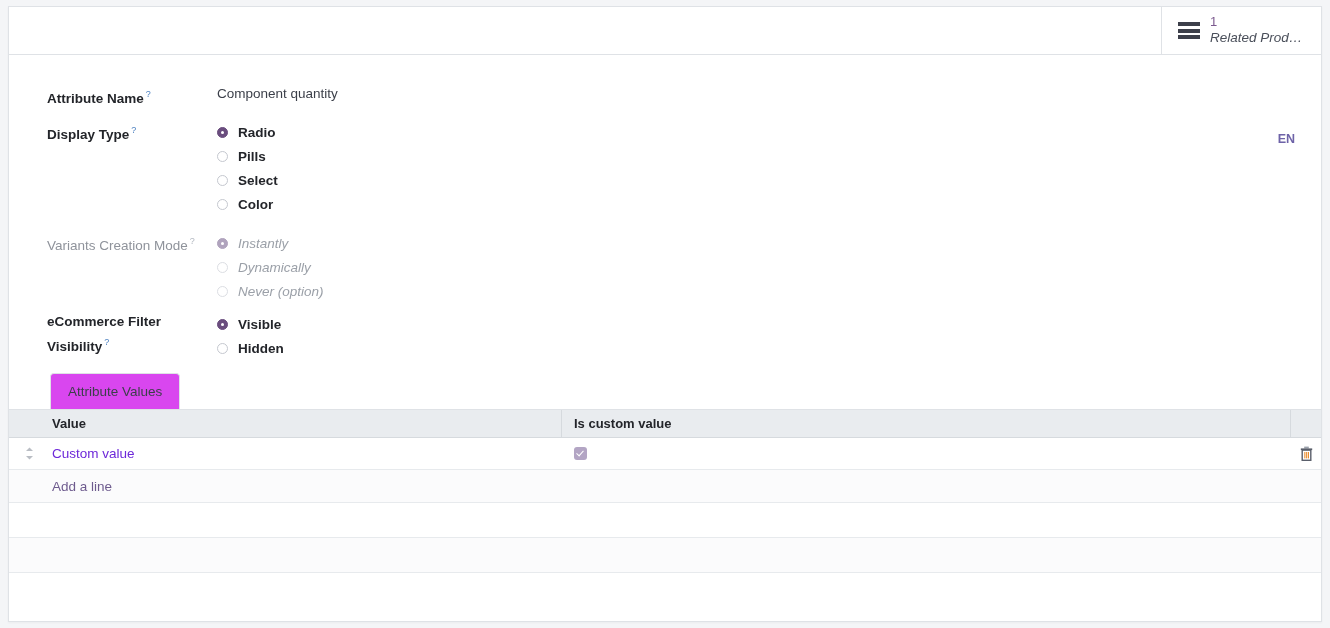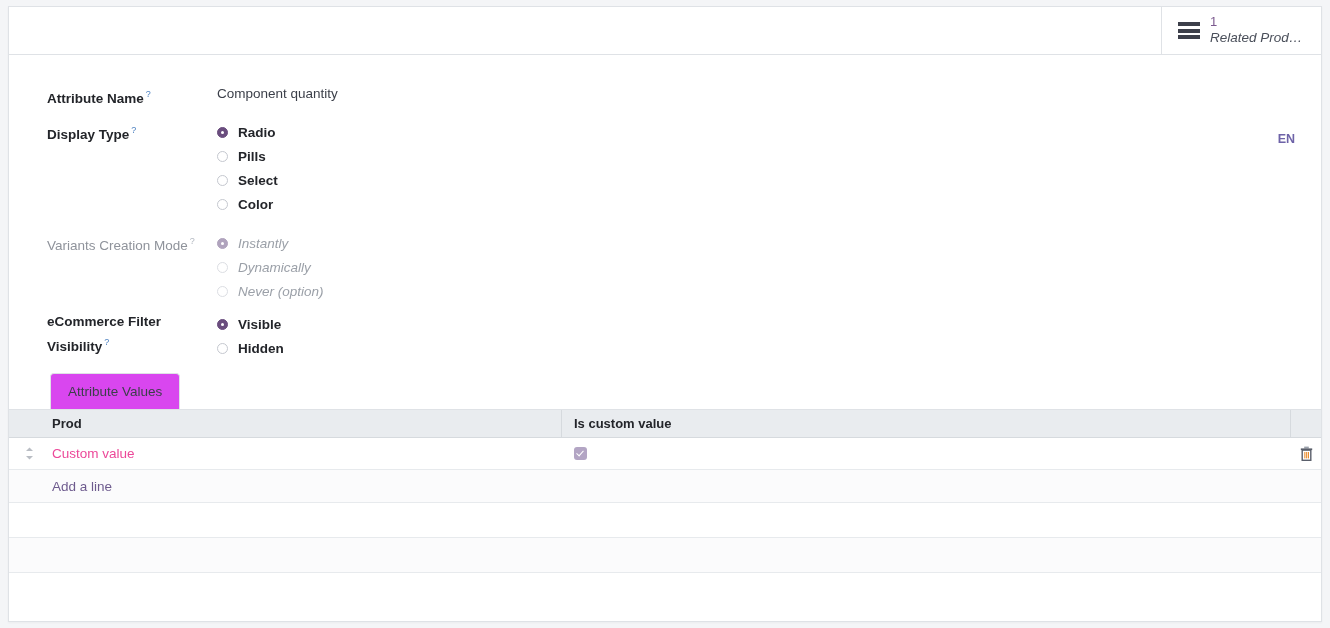--- a/index.html
+++ b/index.html
@@ -236,21 +236,21 @@
     border-bottom: 1px solid #e7eaed;
     align-items: center;
     box-sizing: border-box;
   }
   .trow .cell {
     display: flex;
     align-items: center;
     height: 100%;
     box-sizing: border-box;
     font-size: 13.5px;
-    color: #ec4899;
+    color: #6d28d9;
   }
   .drag-handle {
     width: 100%;
     display: flex;
     justify-content: center;
     align-items: center;
     color: #b9bdc4;
     font-size: 11px;
     line-height: 1;
     cursor: grab;
@@ -391,21 +391,21 @@
       <div class="tabs">
         <div class="tab">
           <span>Attribute Values</span>
         </div>
       </div>
 
       <div class="table">
 
         <div class="thead">
           <div class="th col-handle"></div>
-          <div class="th col-value">Prod</div>
+          <div class="th col-value">Value</div>
           <div class="th col-custom">Is custom value</div>
           <div class="th col-trash"></div>
         </div>
 
         <div class="trow">
           <div class="cell col-handle">
             <span class="drag-handle">
               <svg width="9" height="13" viewBox="0 0 9 13" aria-hidden="true">
                 <polygon points="4.5,0.5 8,4 1,4" fill="#b9bdc4"></polygon>
                 <polygon points="4.5,12.5 8,9 1,9" fill="#b9bdc4"></polygon>

